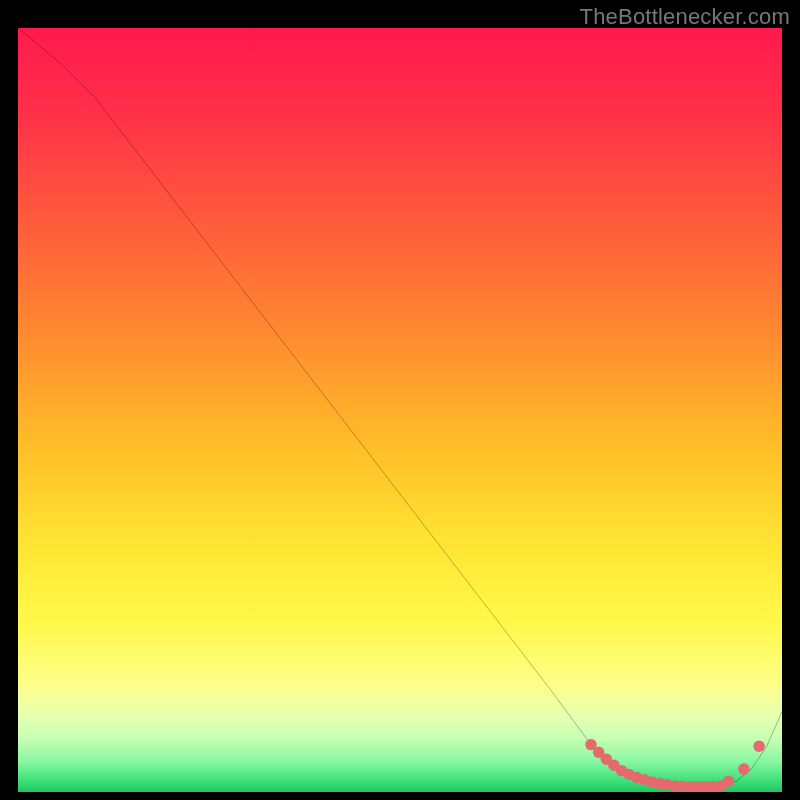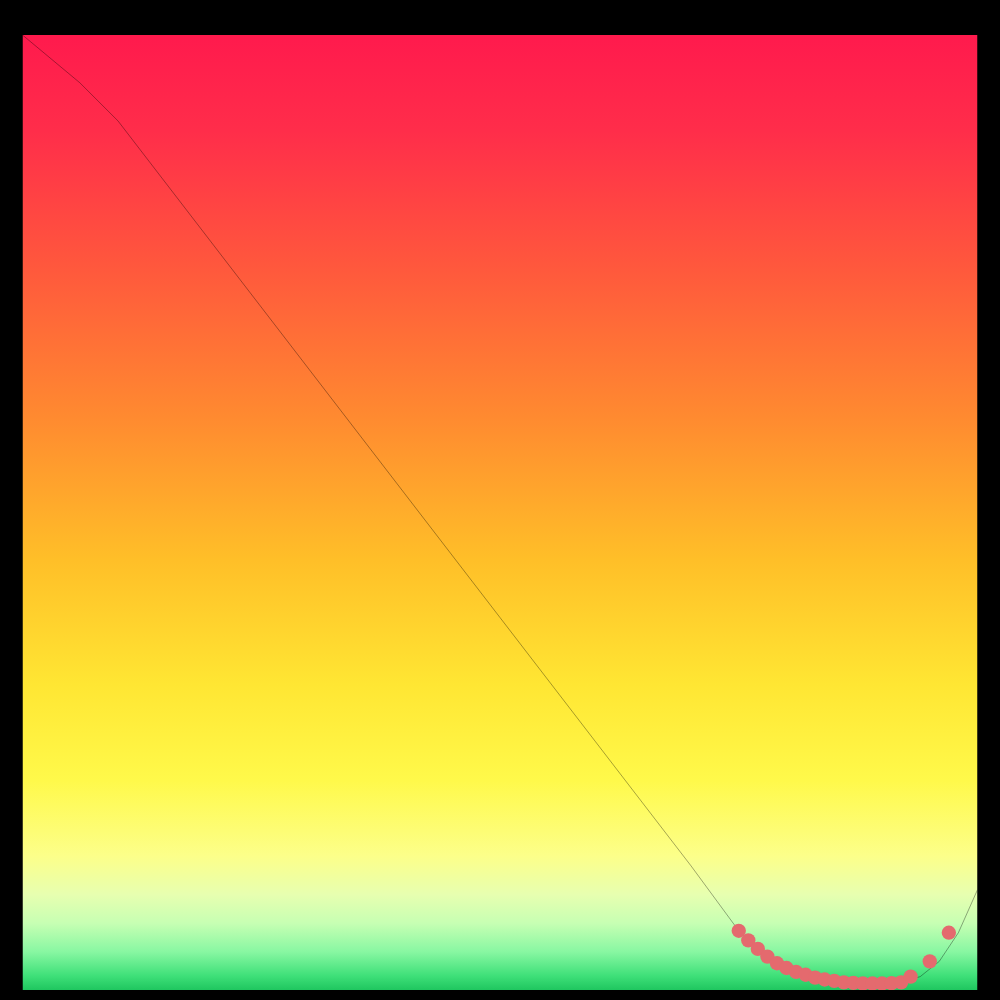--- a/index.html
+++ b/index.html
@@ -25,20 +25,21 @@
     left: 18px;
     top: 28px;
     width: 764px;
     height: 764px;
   }
 </style>
 </head>
 <body>
 
 <div class="stage">
+  <div class="watermark">TheBottlenecker.com</div>
 
   <svg class="plot" viewBox="0 0 100 100" preserveAspectRatio="none">
     <defs>
       <linearGradient id="bg-grad" x1="0" y1="0" x2="0" y2="1">
 
       <stop offset="0%" stop-color="#ff1a4d"></stop>
           <stop offset="10%" stop-color="#ff2d4a"></stop>
           <stop offset="25%" stop-color="#ff5a3c"></stop>
           <stop offset="40%" stop-color="#ff8a30"></stop>
           <stop offset="55.00000000000001%" stop-color="#ffbf28"></stop>

